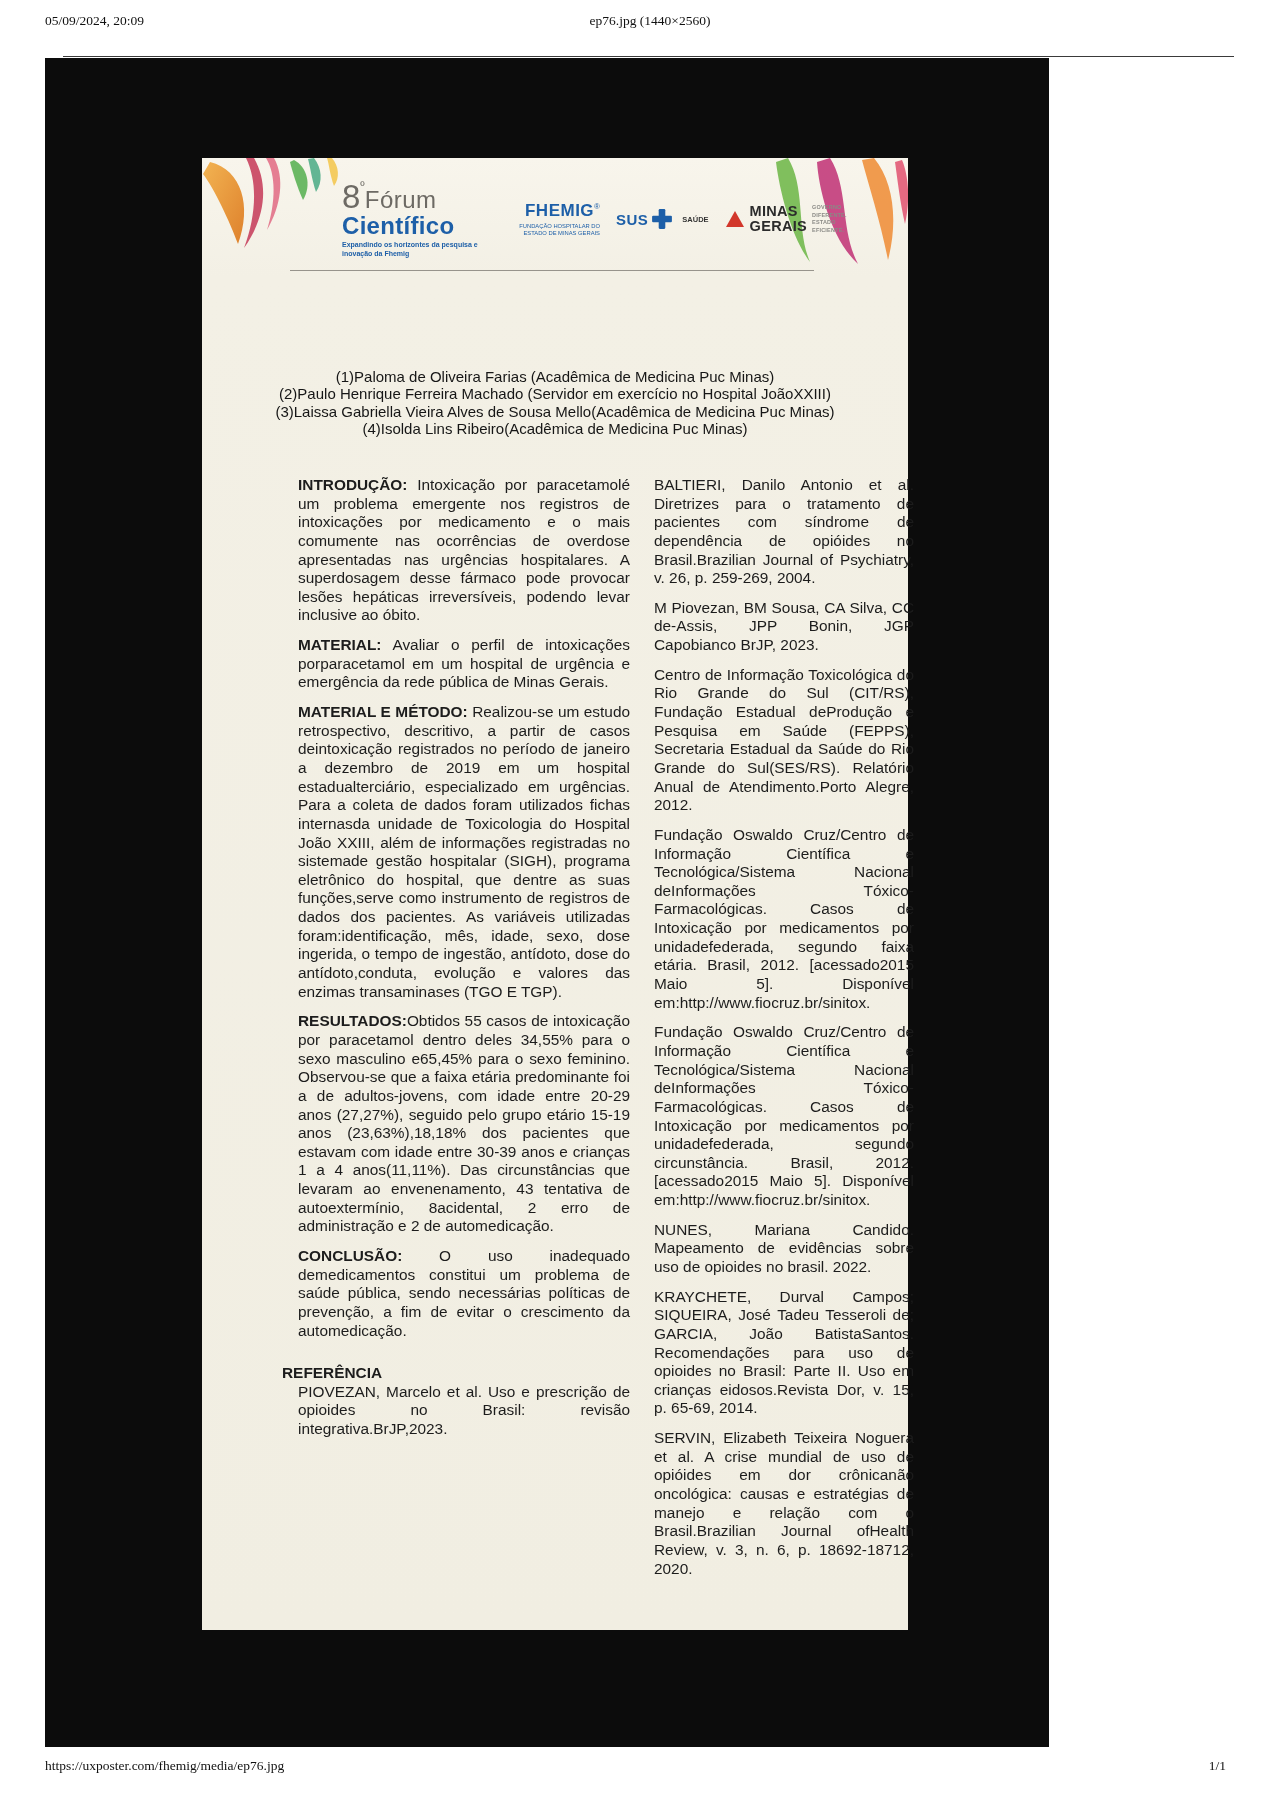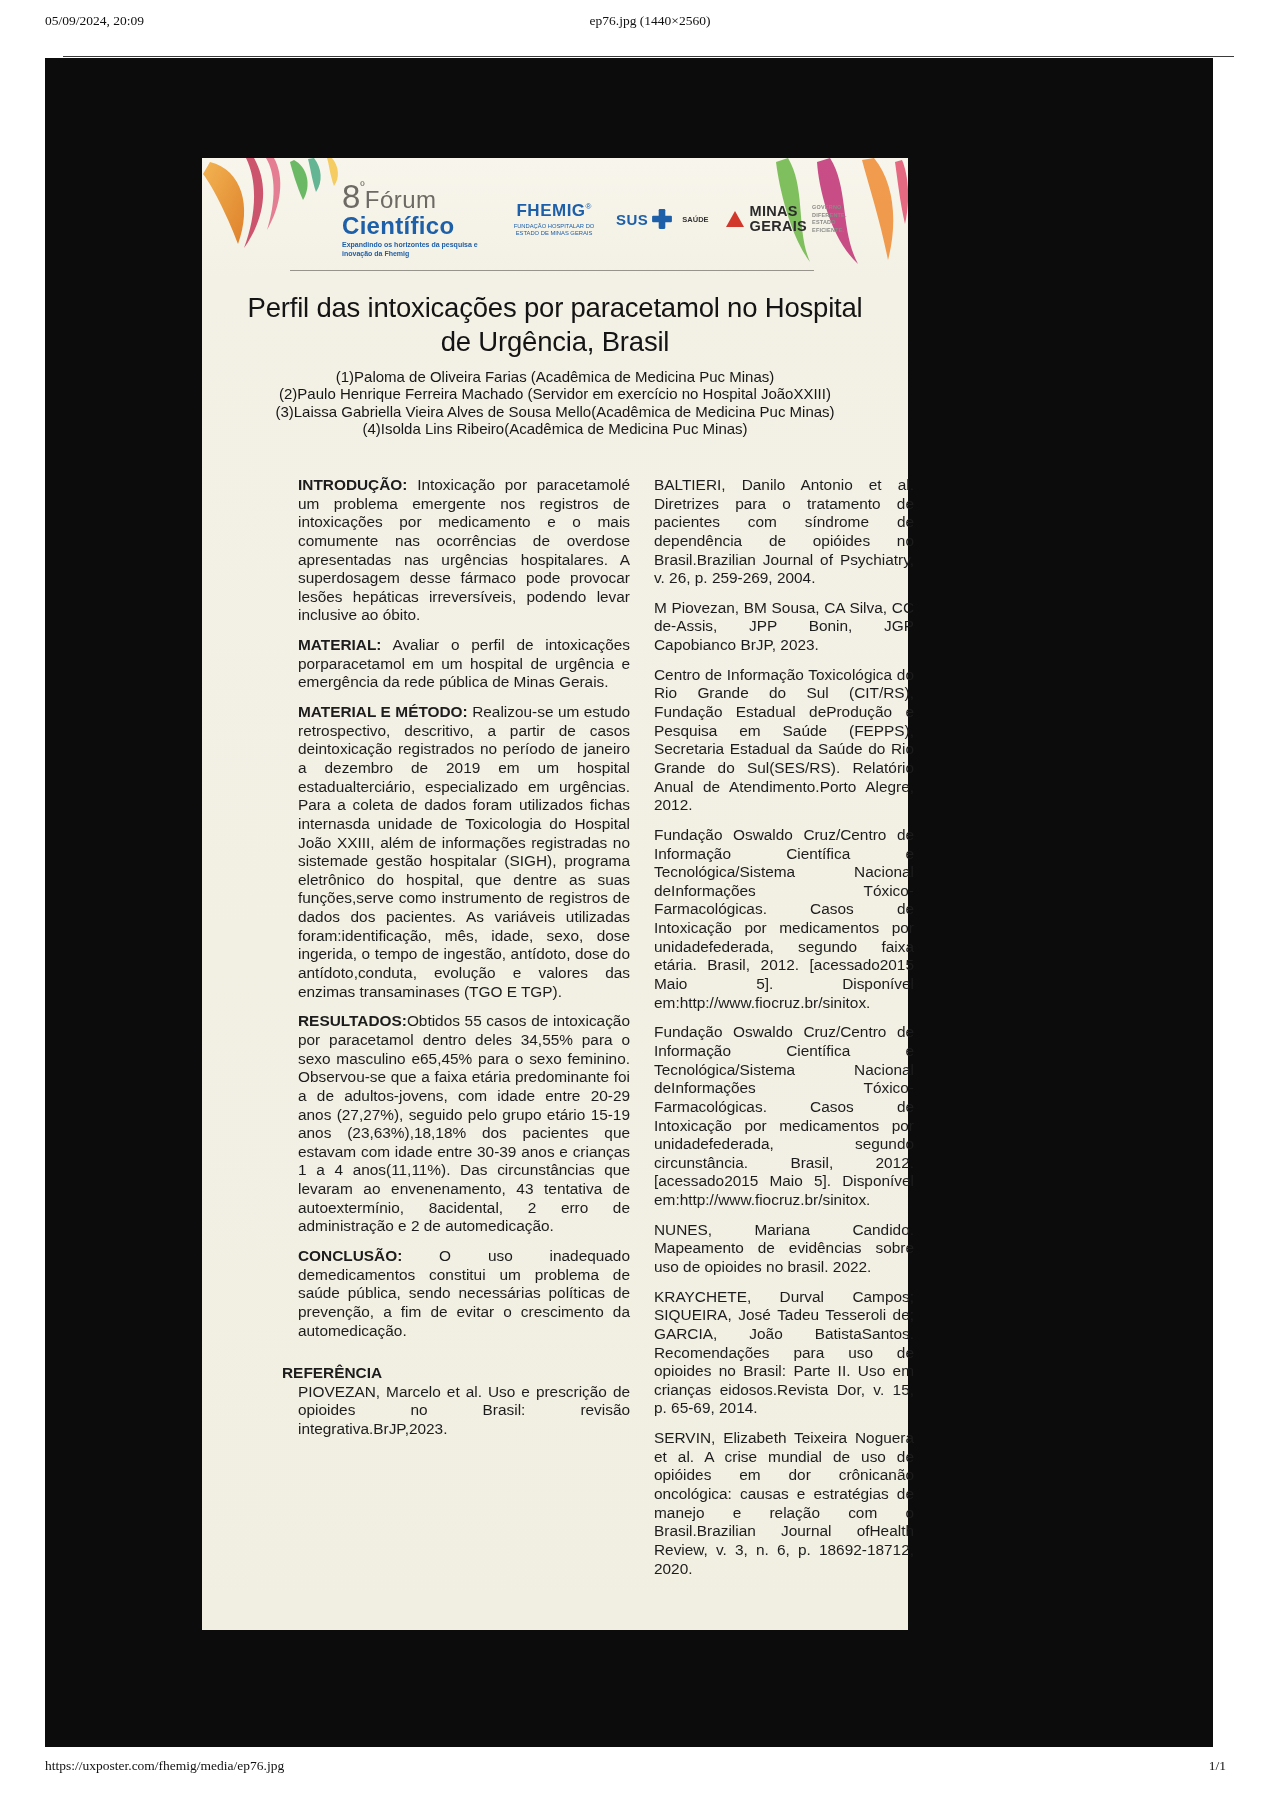--- a/index.html
+++ b/index.html
@@ -11,40 +11,40 @@
                   font-family:"Liberation Serif", serif; font-size:13.5px; color:#111; }
   .ph-date { position:absolute; left:45px; top:0; }
   .ph-file { position:absolute; left:0; right:0; top:0; text-align:center;padding-left:20px; }
   .ph-rule { position:absolute; top:56px; left:63px; right:46px; border-top:1.6px solid #3a3a3a; }
   .print-footer { position:absolute; top:1758px; left:0; right:8px; height:20px;
                   font-family:"Liberation Serif", serif; font-size:13.5px; color:#111; }
   .pf-url { position:absolute; left:45px; top:0; }
   .pf-page { position:absolute; right:46px; top:0; }
 
   
-  .canvas { position:absolute; left:45px; top:58px; width:1168px; height:1689px; background:#0c0c0c; }
+  .canvas { position:absolute; left:45px; top:58px; width:1004px; height:1689px; background:#0c0c0c; }
 
   
   .poster { position:absolute; left:157px; top:100px; width:706px; height:1472px;
             background:linear-gradient(180deg,#f8f5ec 0%,#f3f0e5 8%,#f1eee2 100%); }
 
   .ribbons-left  { position:absolute; left:0;  top:0; width:150px; height:108px; }
   .ribbons-right { position:absolute; right:0; top:0; width:140px; height:108px; }
 
   
   .logo-row { position:absolute; left:140px; top:22px; width:440px; display:flex; align-items:center; gap:16px; }
   .forum-logo { line-height:1; }
   .forum-top { color:#6d6a64; }
   .forum-8 { font-size:33px; font-weight:400; }
   .forum-ord { font-size:12px; vertical-align:18px; }
   .forum-word1 { font-size:24px; letter-spacing:.5px; }
   .forum-word2 { font-size:24px; font-weight:700; color:#1d5fa8; margin-top:1px; letter-spacing:.3px; }
   .forum-tagline { width:150px; font-size:7px; font-weight:700; color:#1d5fa8; margin-top:3px; line-height:1.25; }
 
-  .fhemig-logo { text-align:center; }
+  .fhemig-logo { text-align:right; }
   .fhemig-name { font-size:17px; font-weight:700; color:#1d5fa8; letter-spacing:.5px; }
   .fhemig-reg { font-size:8px; vertical-align:7px; color:#1d5fa8; }
   .fhemig-sub { width:92px; font-size:5.8px; color:#1d5fa8; line-height:1.3; margin-top:2px; }
 
   .sus-logo { display:flex; align-items:center; gap:3px; }
   .sus-name { font-size:15px; font-weight:700; color:#1d5fa8; letter-spacing:.5px; }
   .saude-label { font-size:7.5px; font-weight:700; color:#333; margin-left:6px; }
 
   .minas-logo { display:flex; align-items:center; gap:5px; }
   .minas-name { font-size:14.5px; font-weight:700; color:#2b2b2b; line-height:1.02; letter-spacing:.3px; }
@@ -132,21 +132,20 @@
         <div class="minas-name">
           <div>MINAS</div>
           <div>GERAIS</div>
         </div>
         <div class="minas-slogan">GOVERNO DIFERENTE. ESTADO EFICIENTE.</div>
       </div>
     </div>
 
     <div class="header-divider"></div>
 
-    <h1 class="poster-title">Perfil das intoxicações por paracetamol no Hospital de Urgência, Brasil</h1>
 
     <div class="authors">
       <div>(1)Paloma de Oliveira Farias (Acadêmica de Medicina Puc Minas)</div>
       <div>(2)Paulo Henrique Ferreira Machado (Servidor em exercício no Hospital JoãoXXIII)</div>
       <div>(3)Laissa Gabriella Vieira Alves de Sousa Mello(Acadêmica de Medicina Puc Minas)</div>
       <div>(4)Isolda Lins Ribeiro(Acadêmica de Medicina Puc Minas)</div>
     </div>
 
     <div class="col col-left">
       <p><b>INTRODUÇÃO:</b><span> Intoxicação por paracetamolé um problema emergente nos registros de intoxicações por medicamento e o mais comumente nas ocorrências de overdose apresentadas nas urgências hospitalares. A superdosagem desse fármaco pode provocar lesões hepáticas irreversíveis, podendo levar inclusive ao óbito.</span></p>

